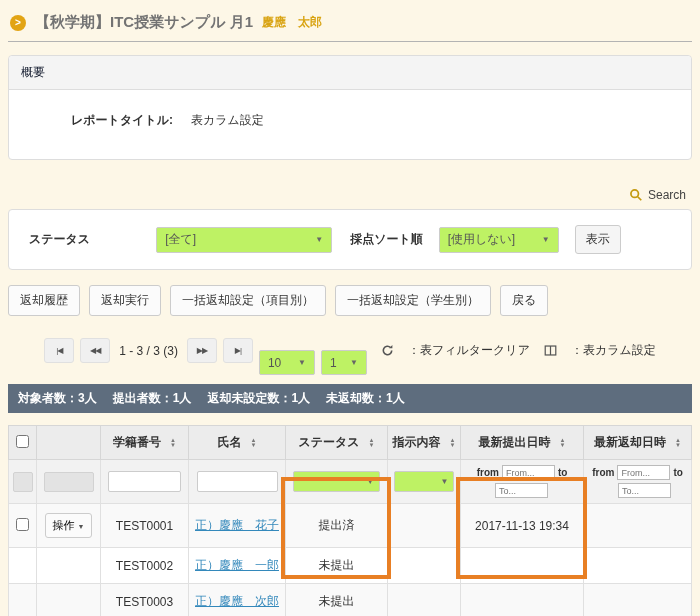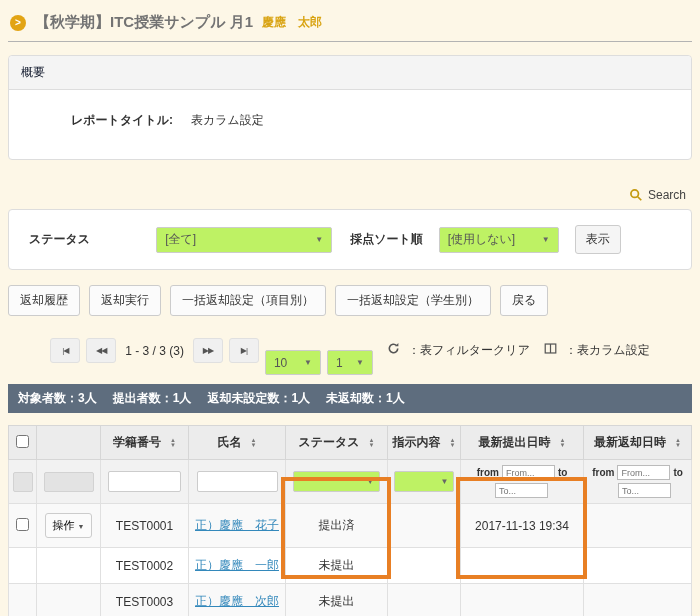--- a/index.html
+++ b/index.html
@@ -46,21 +46,21 @@
   
   .actions-row { display:flex; gap:9px; margin:15px 0 10px; }
 
   
   .pager { display:flex; align-items:center; justify-content:center; gap:6px; margin:8px 0 9px; }
   .pg-btn { background:#f0f0f0; border:1px solid #e0e0e0; border-radius:3px; min-width:30px; height:25px;
     display:flex; align-items:center; justify-content:center; color:#555; font-size:8px; letter-spacing:-1px; cursor:pointer; }
   .pg-range { margin:0 3px; color:#333; }
   .pg-sel { width:56px; height:25px;margin-top:24px; }
   .pg-sel.small { width:46px; }
-  .pg-tool { display:flex; gap:8px; margin-left:8px; color:#333; }
+  .pg-tool { display:flex; align-items:center; gap:14px; margin-left:8px; color:#333; }
 
   
   .table-wrap { position:relative; margin-top:5px; }
   .stats-bar { background:#5e6d7e; color:#fff; font-weight:bold; padding:6px 10px; display:flex; gap:16px; }
   table { width:100%; border-collapse:collapse; background:#fff; table-layout:fixed;margin-top:12px; }
   th, td { border:1px solid #e0e0e0; text-align:center; vertical-align:middle; }
   th { background:#ececec; border-color:#d6d6d6; font-weight:bold; padding:8px 3px; }
   .th-inner { display:flex; align-items:center; justify-content:center; gap:9px; }
   .sort { display:inline-flex; flex-direction:column; font-size:6px; line-height:5px; color:#777; cursor:pointer; }
   tr.filter-row td { background:#f2f2f2; padding:5px 3px; }

